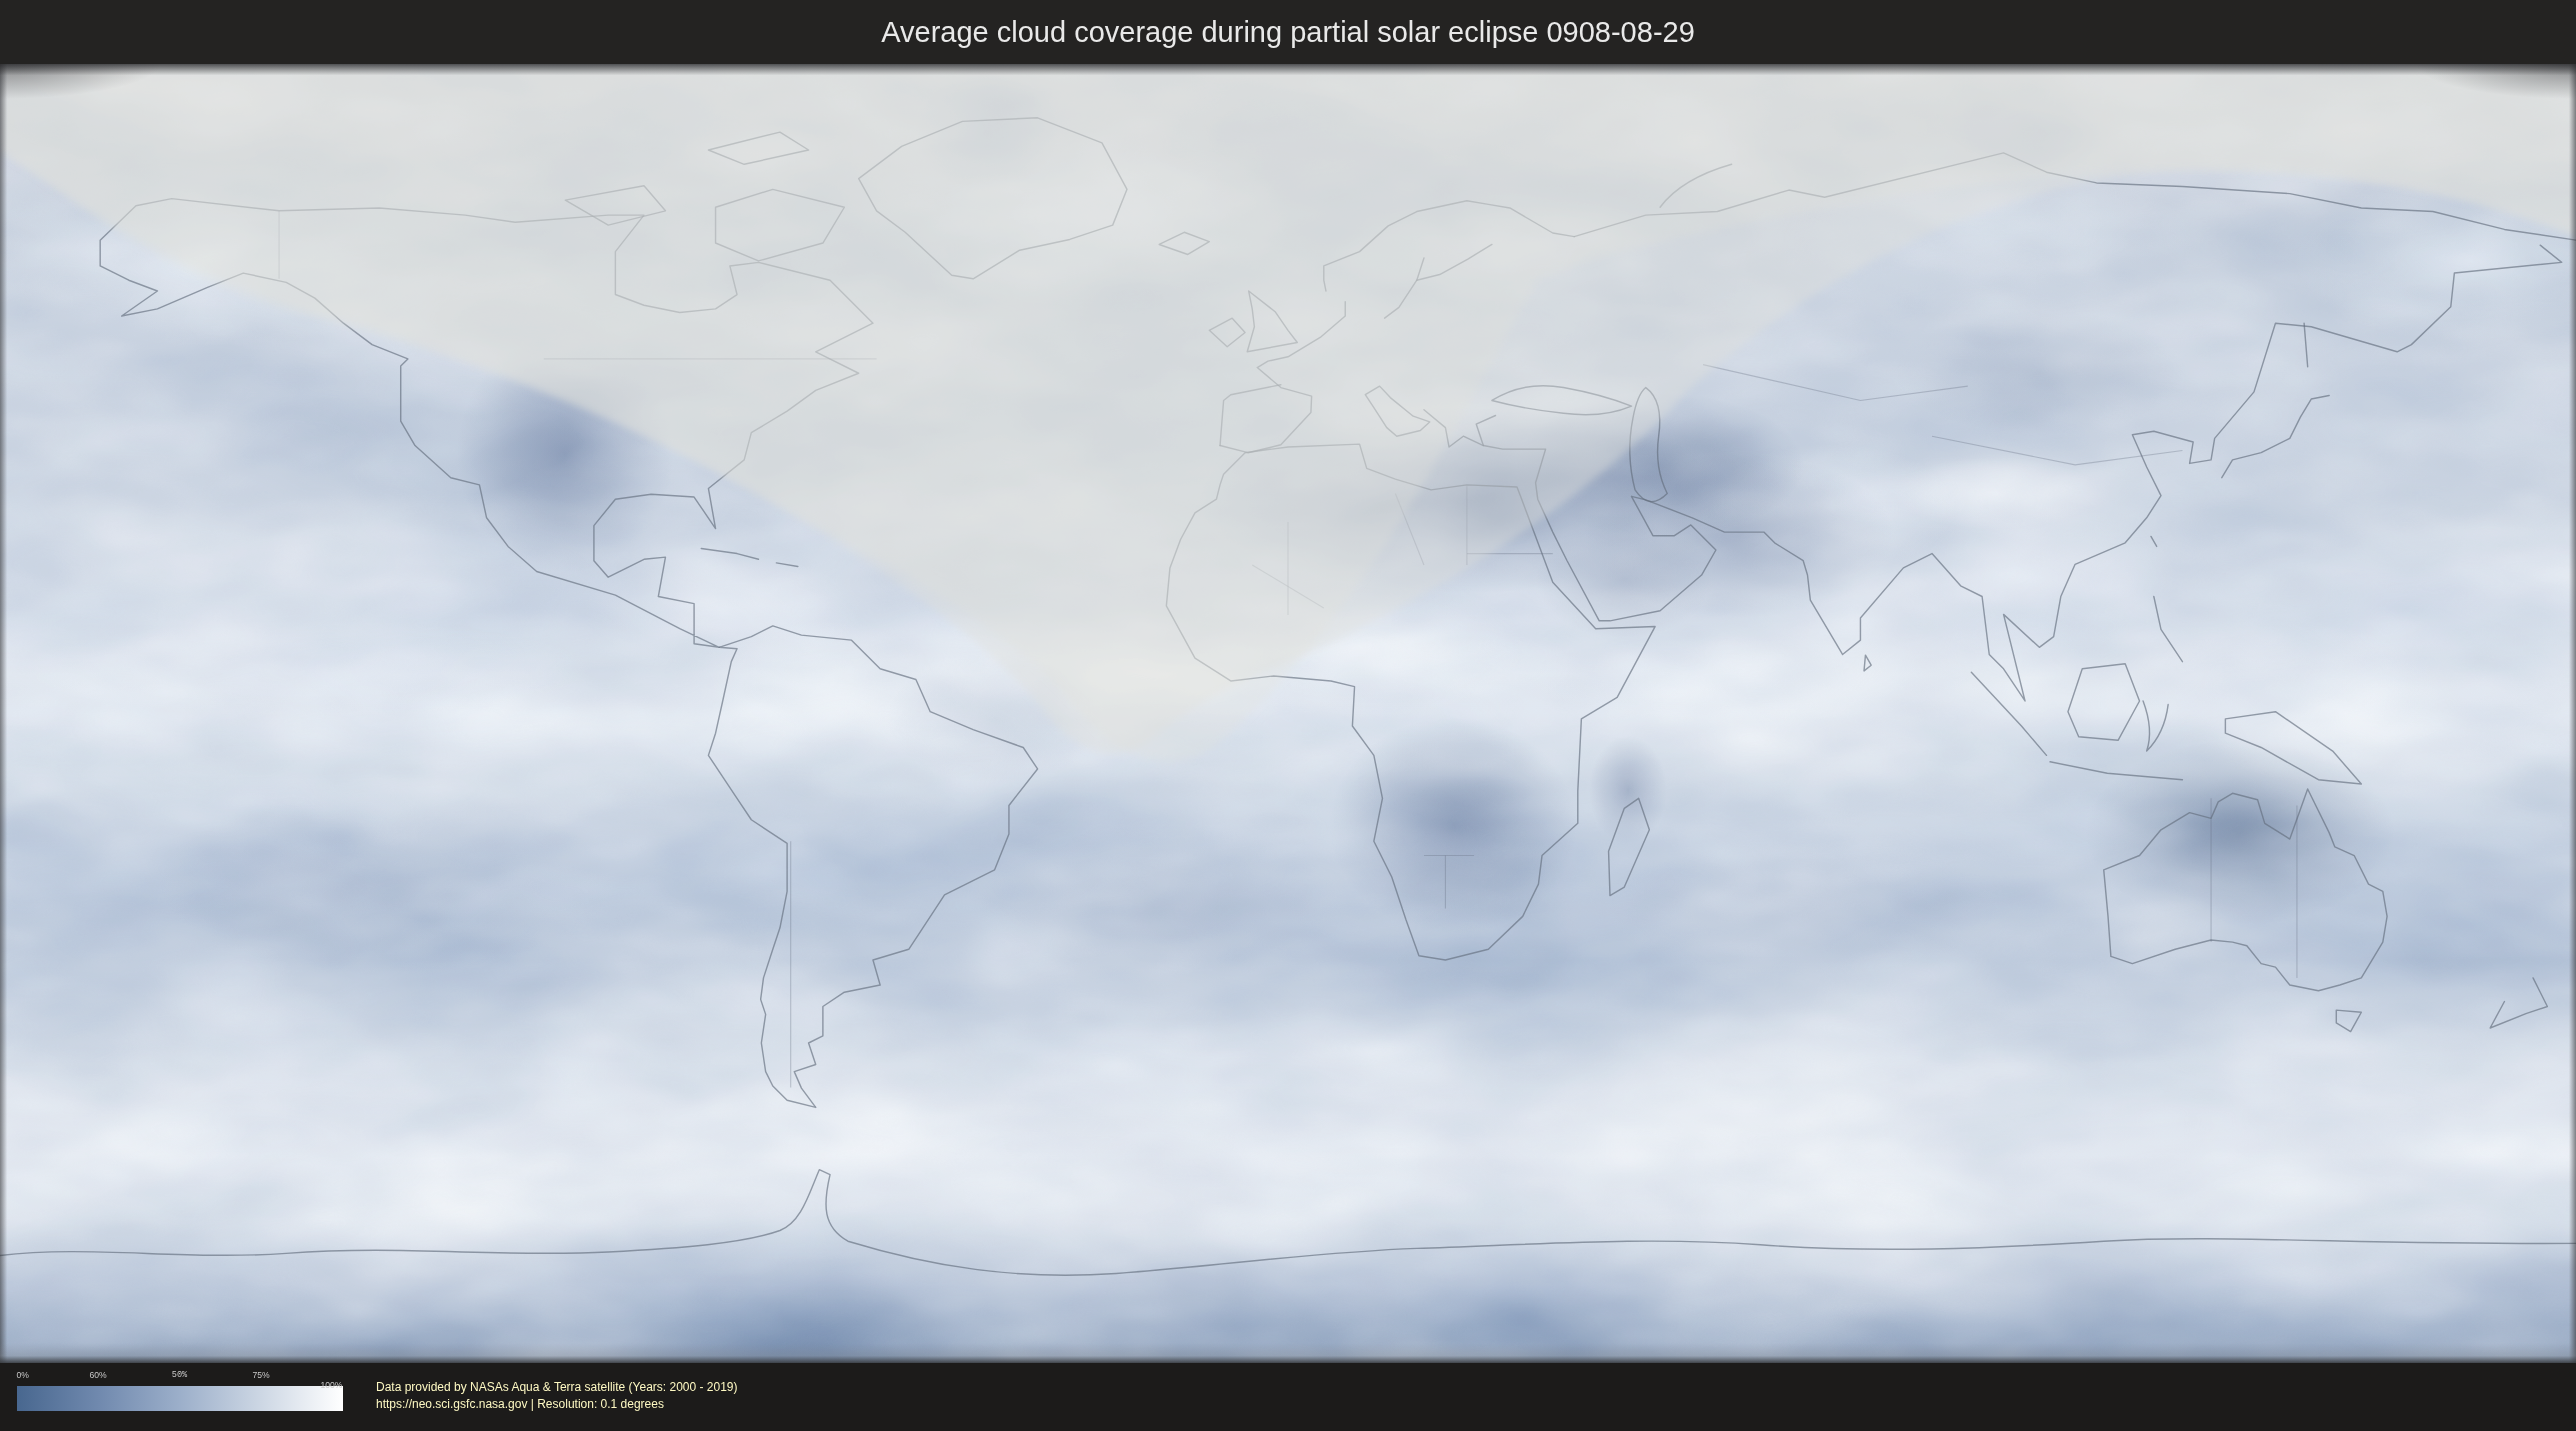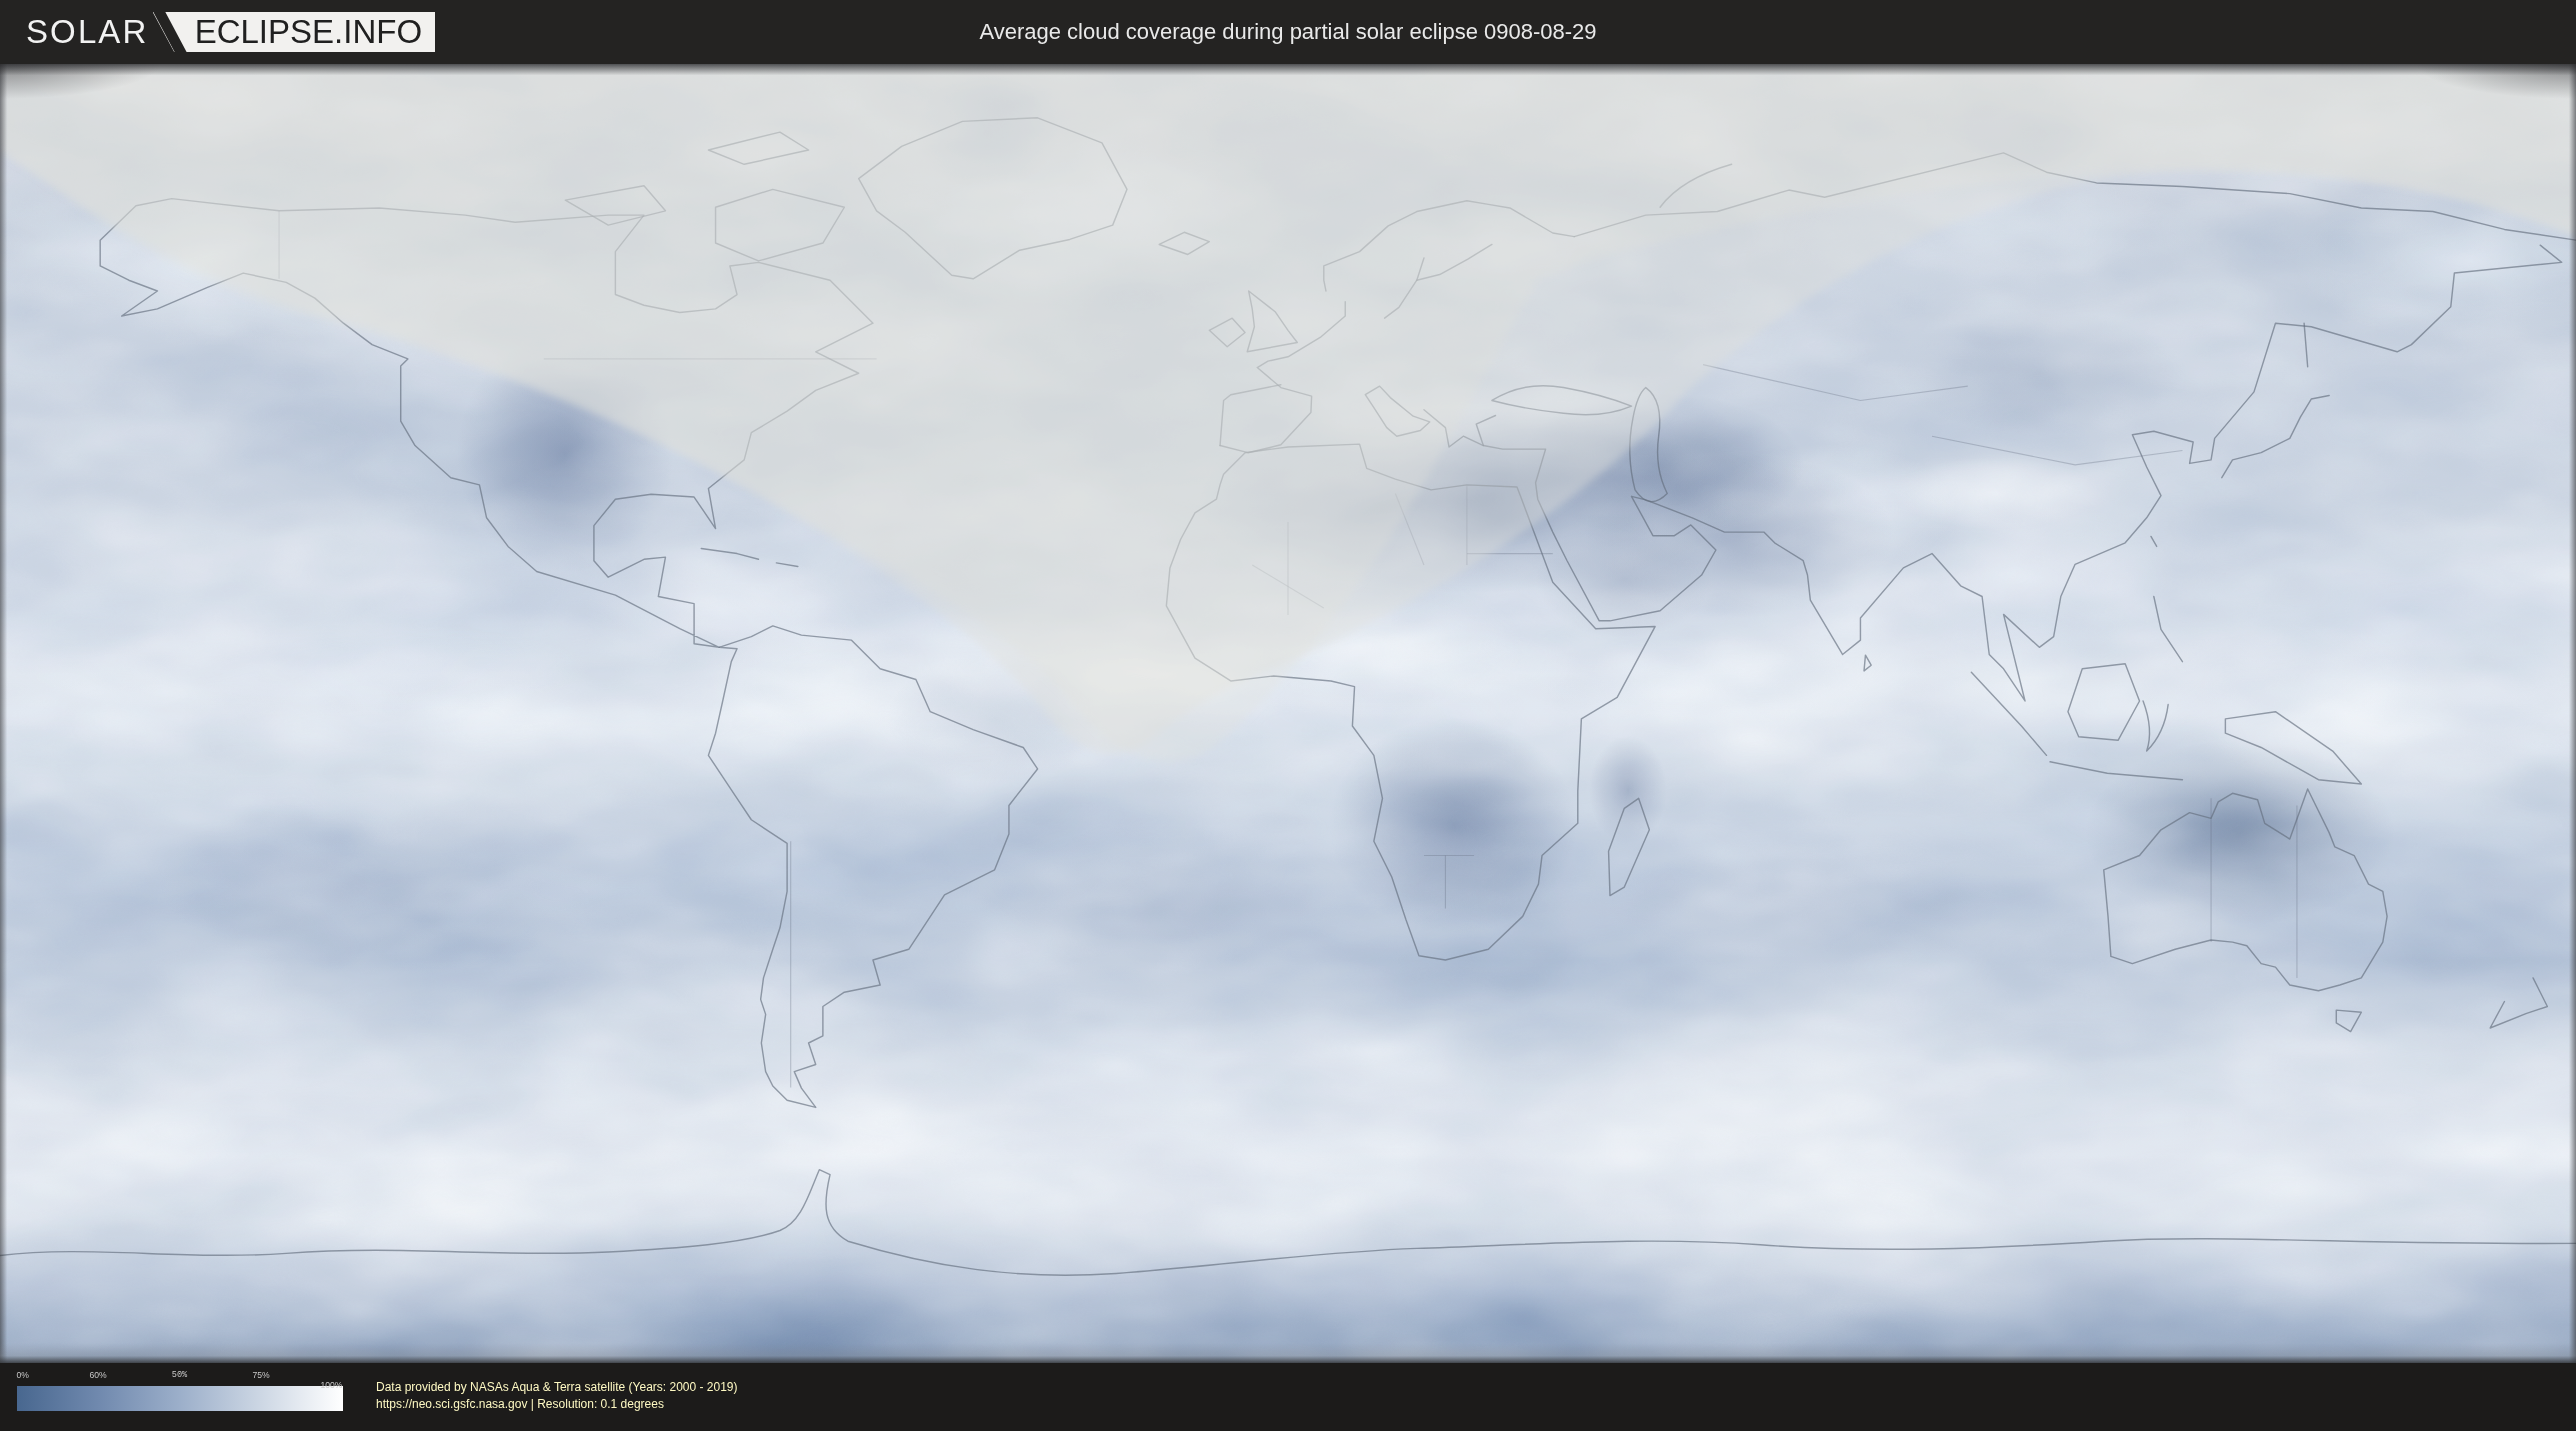--- a/index.html
+++ b/index.html
@@ -10,21 +10,21 @@
   .header{position:absolute;left:0;top:0;width:2576px;height:64px;background:#242322;}
   .logo{position:absolute;left:26px;top:12px;height:40px;display:flex;align-items:center;cursor:pointer;}
   .logo-part1{color:#f2f2f2;font-size:33px;letter-spacing:2.1px;line-height:40px;}
   .logo-box{position:relative;margin-left:4.3px;height:40px;background:#f2f1ef;
     clip-path:polygon(0 0,100% 0,100% 100%,21.5px 100%);
     display:flex;align-items:center;padding:0 13px 0 42px;}
   .logo-slash{position:absolute;left:11.4px;top:-2.1px;bottom:-2.1px;width:12px;background:#242322;
     transform:skewX(28deg);}
   .logo-part2{color:#202020;font-size:33px;letter-spacing:0px;line-height:40px;}
   .title{position:absolute;left:0;top:0;width:100%;height:64px;display:flex;align-items:center;
-    justify-content:center;color:#e9e9e9;font-size:22px;}
+    justify-content:center;color:#e9e9e9;font-size:29px;}
 
   
   .map{position:absolute;left:0;top:64px;width:2576px;height:1299px;overflow:hidden;background:#c8d3e2;}
   .map > *{position:absolute;left:0;top:0;}
   .cloud-base{width:2576px;height:1299px;background-repeat:no-repeat;background:
     
     radial-gradient(372px 129px at 1467px 436px, rgba(70,95,140,0.60), rgba(70,95,140,0) 72%),
     radial-gradient(200px 100px at 1660px 401px, rgba(60,86,132,0.55), rgba(60,86,132,0) 72%),
     radial-gradient(215px 114px at 1739px 472px, rgba(70,94,138,0.45), rgba(70,94,138,0) 72%),
     radial-gradient(122px 82px at 1624px 515px, rgba(84,106,146,0.42), rgba(84,106,146,0) 72%),
@@ -85,27 +85,20 @@
   .ll-4{right:0;margin-top:10px;}
   .legend-bar{margin-top:4.3px;width:326px;height:25px;background:linear-gradient(90deg,#48678f,#7089ae,#9cafca,#cdd7e4,#ffffff);}
   .attribution{position:absolute;left:376px;top:15.7px;color:#fef9c3;font-size:12px;line-height:17px;}
 </style>
 </head>
 <body>
 
 <div class="app">
 
   <div class="header">
-    <div class="logo">
-      <span class="logo-part1">SOLAR</span>
-      <span class="logo-box">
-        <span class="logo-slash"></span>
-        <span class="logo-part2">ECLIPSE.INFO</span>
-      </span>
-    </div>
     <div class="title">Average cloud coverage during partial solar eclipse 0908-08-29</div>
   </div>
 
   <div class="map">
     <div class="cloud-base"></div>
 
     <svg class="noise-screen" width="2576" height="1299" xmlns="http://www.w3.org/2000/svg" viewBox="0 0 3600 1815">
       <defs>
         <filter id="cloudsWhite" x="0" y="0" width="100%" height="100%">
           <feTurbulence type="fractalNoise" baseFrequency="0.0022 0.005" numOctaves="4" seed="7"></feTurbulence>

